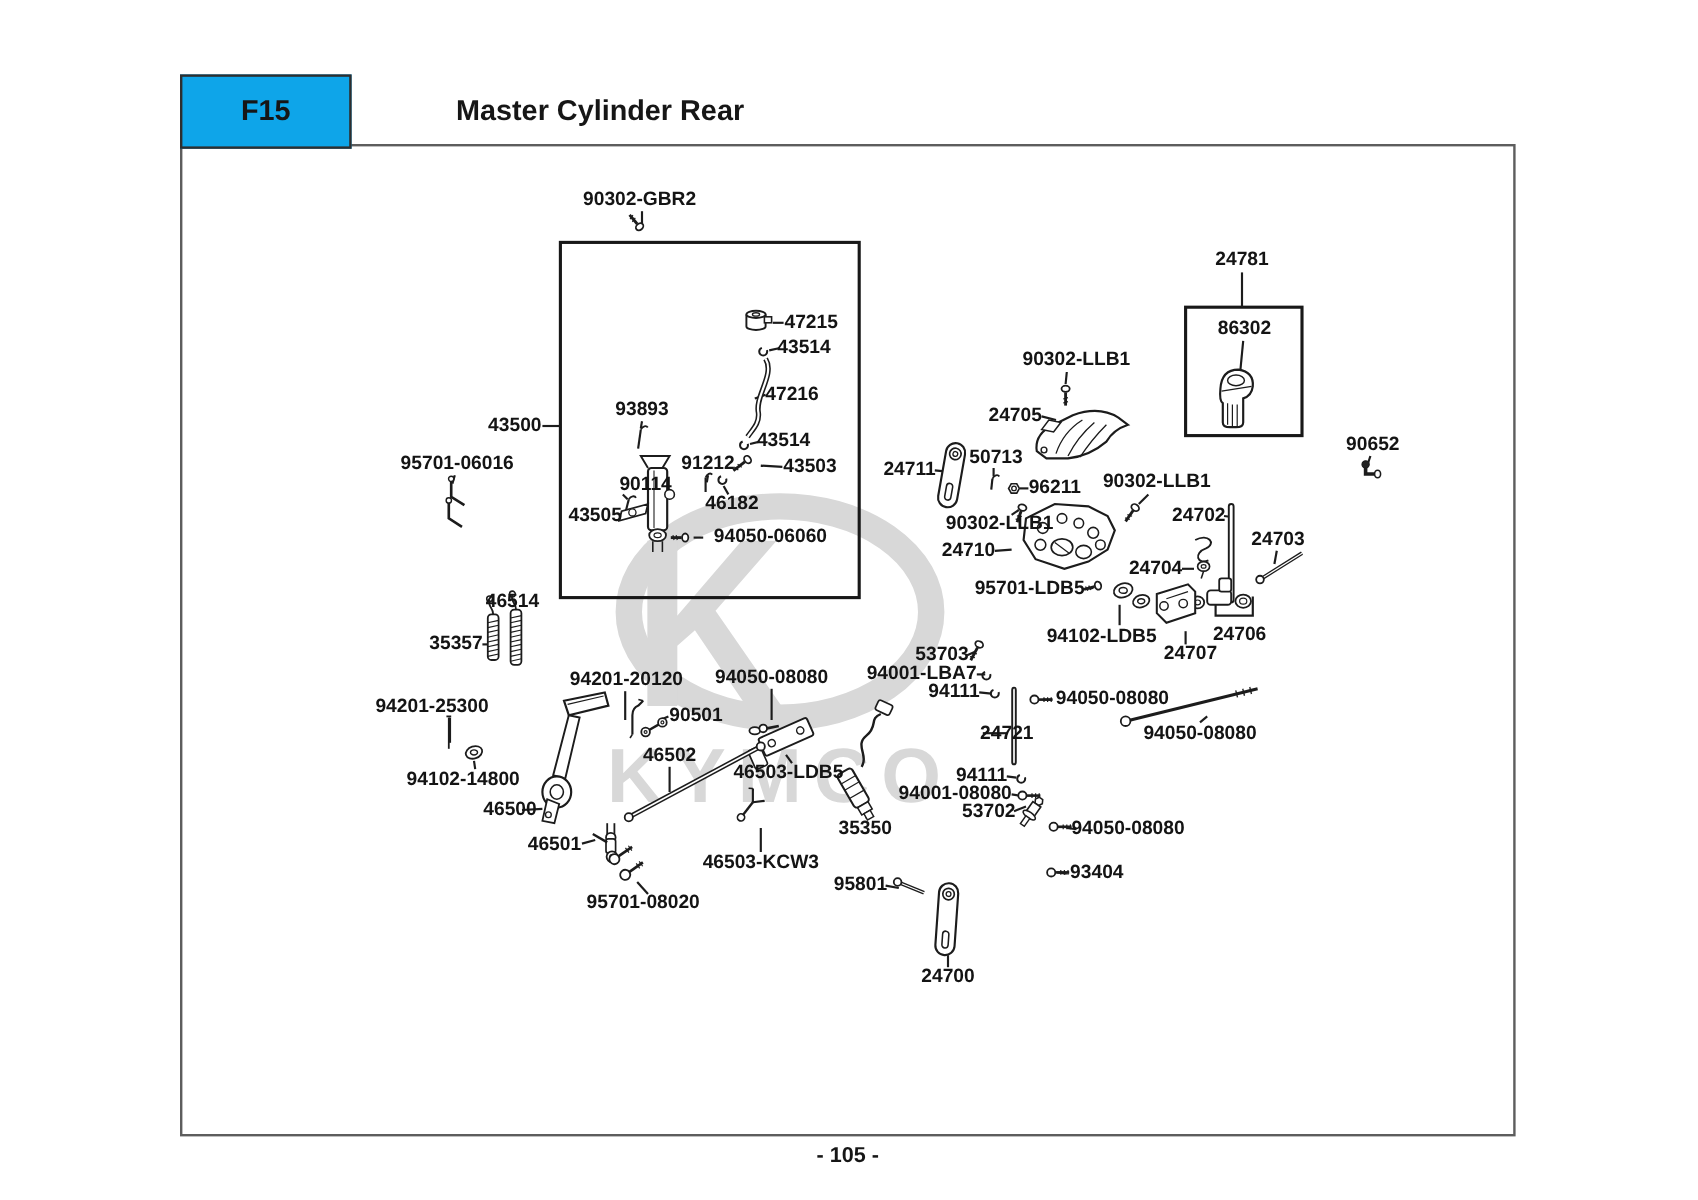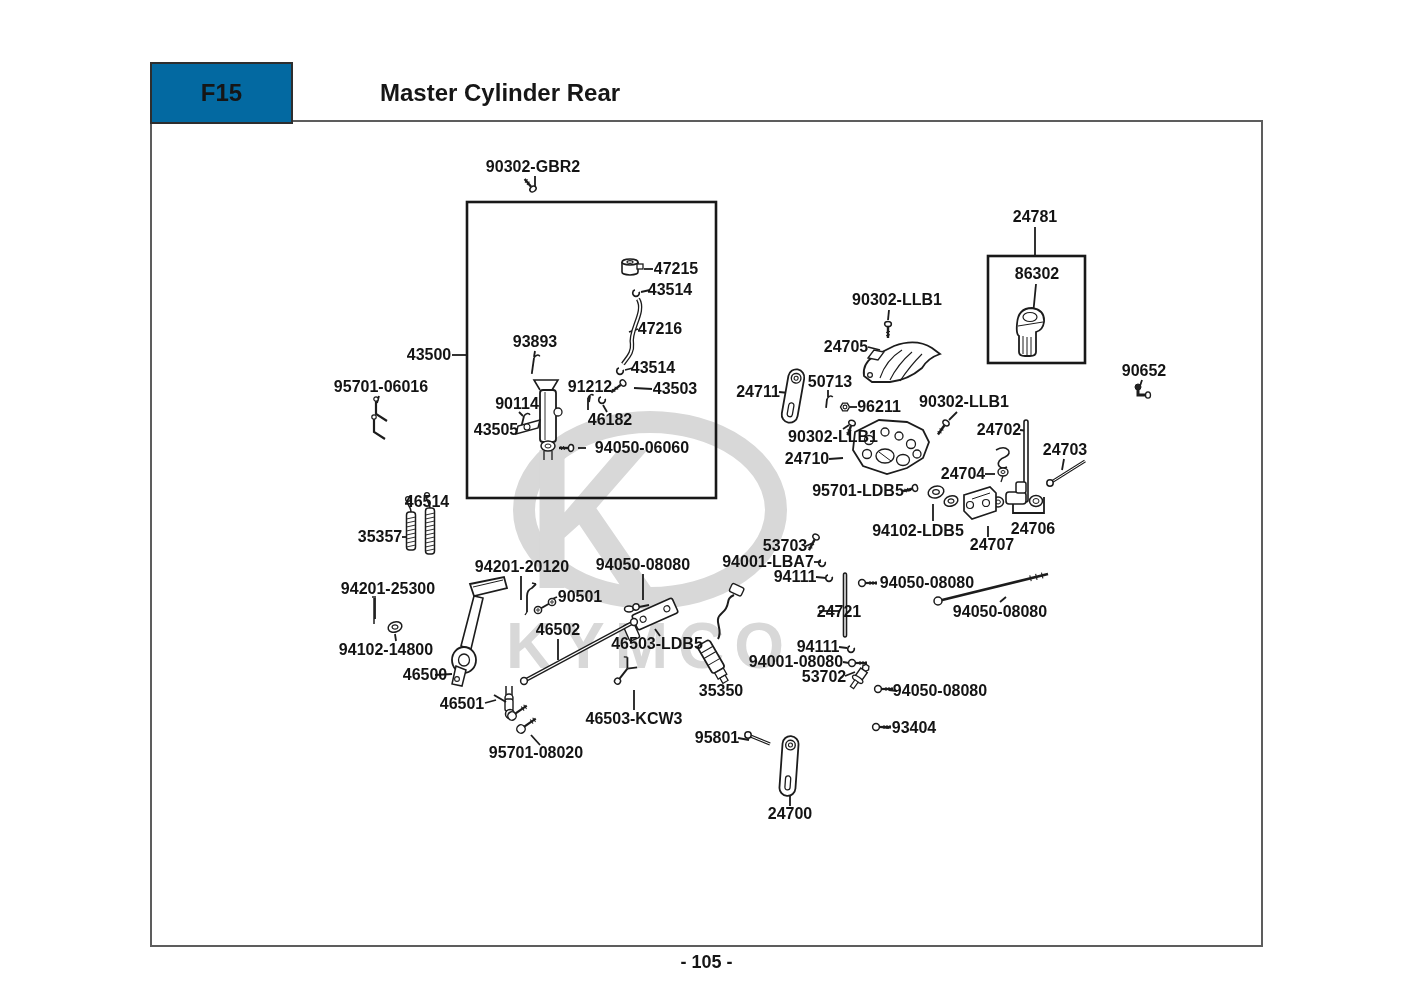--- a/index.html
+++ b/index.html
@@ -1,19 +1,19 @@
 <!DOCTYPE html>
 <html><head>
 <meta charset="utf-8">
 <style>
   html,body{margin:0;padding:0;background:#fff;}
   .page{position:relative;width:1415px;height:1000px;background:#fff;overflow:hidden;
         font-family:"Liberation Sans",sans-serif;color:#161616;}
   .hdr-code{position:absolute;left:150px;top:62px;width:139px;height:58px;
-            border:2px solid #2e2e2e;background:#0369a1;display:flex;align-items:center;justify-content:center;
+            border:2px solid #2e2e2e;background:#0ea5e9;display:flex;align-items:center;justify-content:center;
             font-size:24px;font-weight:bold;z-index:5;}
   .hdr-title{position:absolute;left:380px;top:79px;font-size:24px;font-weight:bold;z-index:5;white-space:nowrap;}
   .frame{position:absolute;left:150px;top:120px;width:1109px;height:823px;border:2px solid #5d5d5d;z-index:1;}
   #diagram-svg{position:absolute;left:0;top:0;z-index:2;}
   #labels{position:absolute;left:0;top:0;width:100%;height:100%;z-index:3;}
   .plabel{position:absolute;transform:translate(-50%,-50%);font-size:16px;font-weight:bold;
           white-space:nowrap;color:#141414;}
   .footer{position:absolute;left:150px;top:952px;width:1113px;text-align:center;
           font-size:18px;font-weight:bold;z-index:5;}
 </style>
@@ -473,21 +473,21 @@
   <div id="labels">
       <div class="plabel" style="left: 533px; top: 167px;">90302-GBR2</div>
       <div class="plabel" style="left: 676px; top: 269px;">47215</div>
       <div class="plabel" style="left: 670px; top: 290px;">43514</div>
       <div class="plabel" style="left: 660px; top: 329px;">47216</div>
       <div class="plabel" style="left: 535px; top: 342px;">93893</div>
       <div class="plabel" style="left: 429px; top: 355px;">43500</div>
       <div class="plabel" style="left: 653px; top: 368px;">43514</div>
       <div class="plabel" style="left: 590px; top: 387px;">91212</div>
       <div class="plabel" style="left: 675px; top: 389px;">43503</div>
-      <div class="plabel" style="left: 517px; top: 404px;">90114</div>
+      <div class="plabel" style="left: 538px; top: 404px;">90114</div>
       <div class="plabel" style="left: 610px; top: 420px;">46182</div>
       <div class="plabel" style="left: 496px; top: 430px;">43505</div>
       <div class="plabel" style="left: 642px; top: 448px;">94050-06060</div>
       <div class="plabel" style="left: 381px; top: 387px;">95701-06016</div>
       <div class="plabel" style="left: 1035px; top: 217px;">24781</div>
       <div class="plabel" style="left: 1037px; top: 274px;">86302</div>
       <div class="plabel" style="left: 897px; top: 300px;">90302-LLB1</div>
       <div class="plabel" style="left: 846px; top: 347px;">24705</div>
       <div class="plabel" style="left: 1144px; top: 371px; text-align: right;">90652</div>
       <div class="plabel" style="left: 830px; top: 382px;">50713</div>
@@ -504,21 +504,21 @@
       <div class="plabel" style="left: 918px; top: 531px;">94102-LDB5</div>
       <div class="plabel" style="left: 1033px; top: 529px;">24706</div>
       <div class="plabel" style="left: 380px; top: 537px;">35357</div>
       <div class="plabel" style="left: 992px; top: 545px;">24707</div>
       <div class="plabel" style="left: 785px; top: 546px;">53703</div>
       <div class="plabel" style="left: 768px; top: 562px;">94001-LBA7</div>
       <div class="plabel" style="left: 643px; top: 565px;">94050-08080</div>
       <div class="plabel" style="left: 522px; top: 567px;">94201-20120</div>
       <div class="plabel" style="left: 795px; top: 577px;">94111</div>
       <div class="plabel" style="left: 927px; top: 583px;">94050-08080</div>
-      <div class="plabel" style="left: 388px; top: 589px;">94201-25300</div>
+      <div class="plabel" style="left: 360px; top: 589px;">94201-25300</div>
       <div class="plabel" style="left: 580px; top: 597px;">90501</div>
       <div class="plabel" style="left: 839px; top: 612px;">24721</div>
       <div class="plabel" style="left: 1000px; top: 612px;">94050-08080</div>
       <div class="plabel" style="left: 558px; top: 630px;">46502</div>
       <div class="plabel" style="left: 657px; top: 644px;">46503-LDB5</div>
       <div class="plabel" style="left: 818px; top: 647px;">94111</div>
       <div class="plabel" style="left: 386px; top: 650px;">94102-14800</div>
       <div class="plabel" style="left: 796px; top: 662px;">94001-08080</div>
       <div class="plabel" style="left: 411px; top: 675px; margin-left: 14px;">46500</div>
       <div class="plabel" style="left: 824px; top: 677px;">53702</div>

